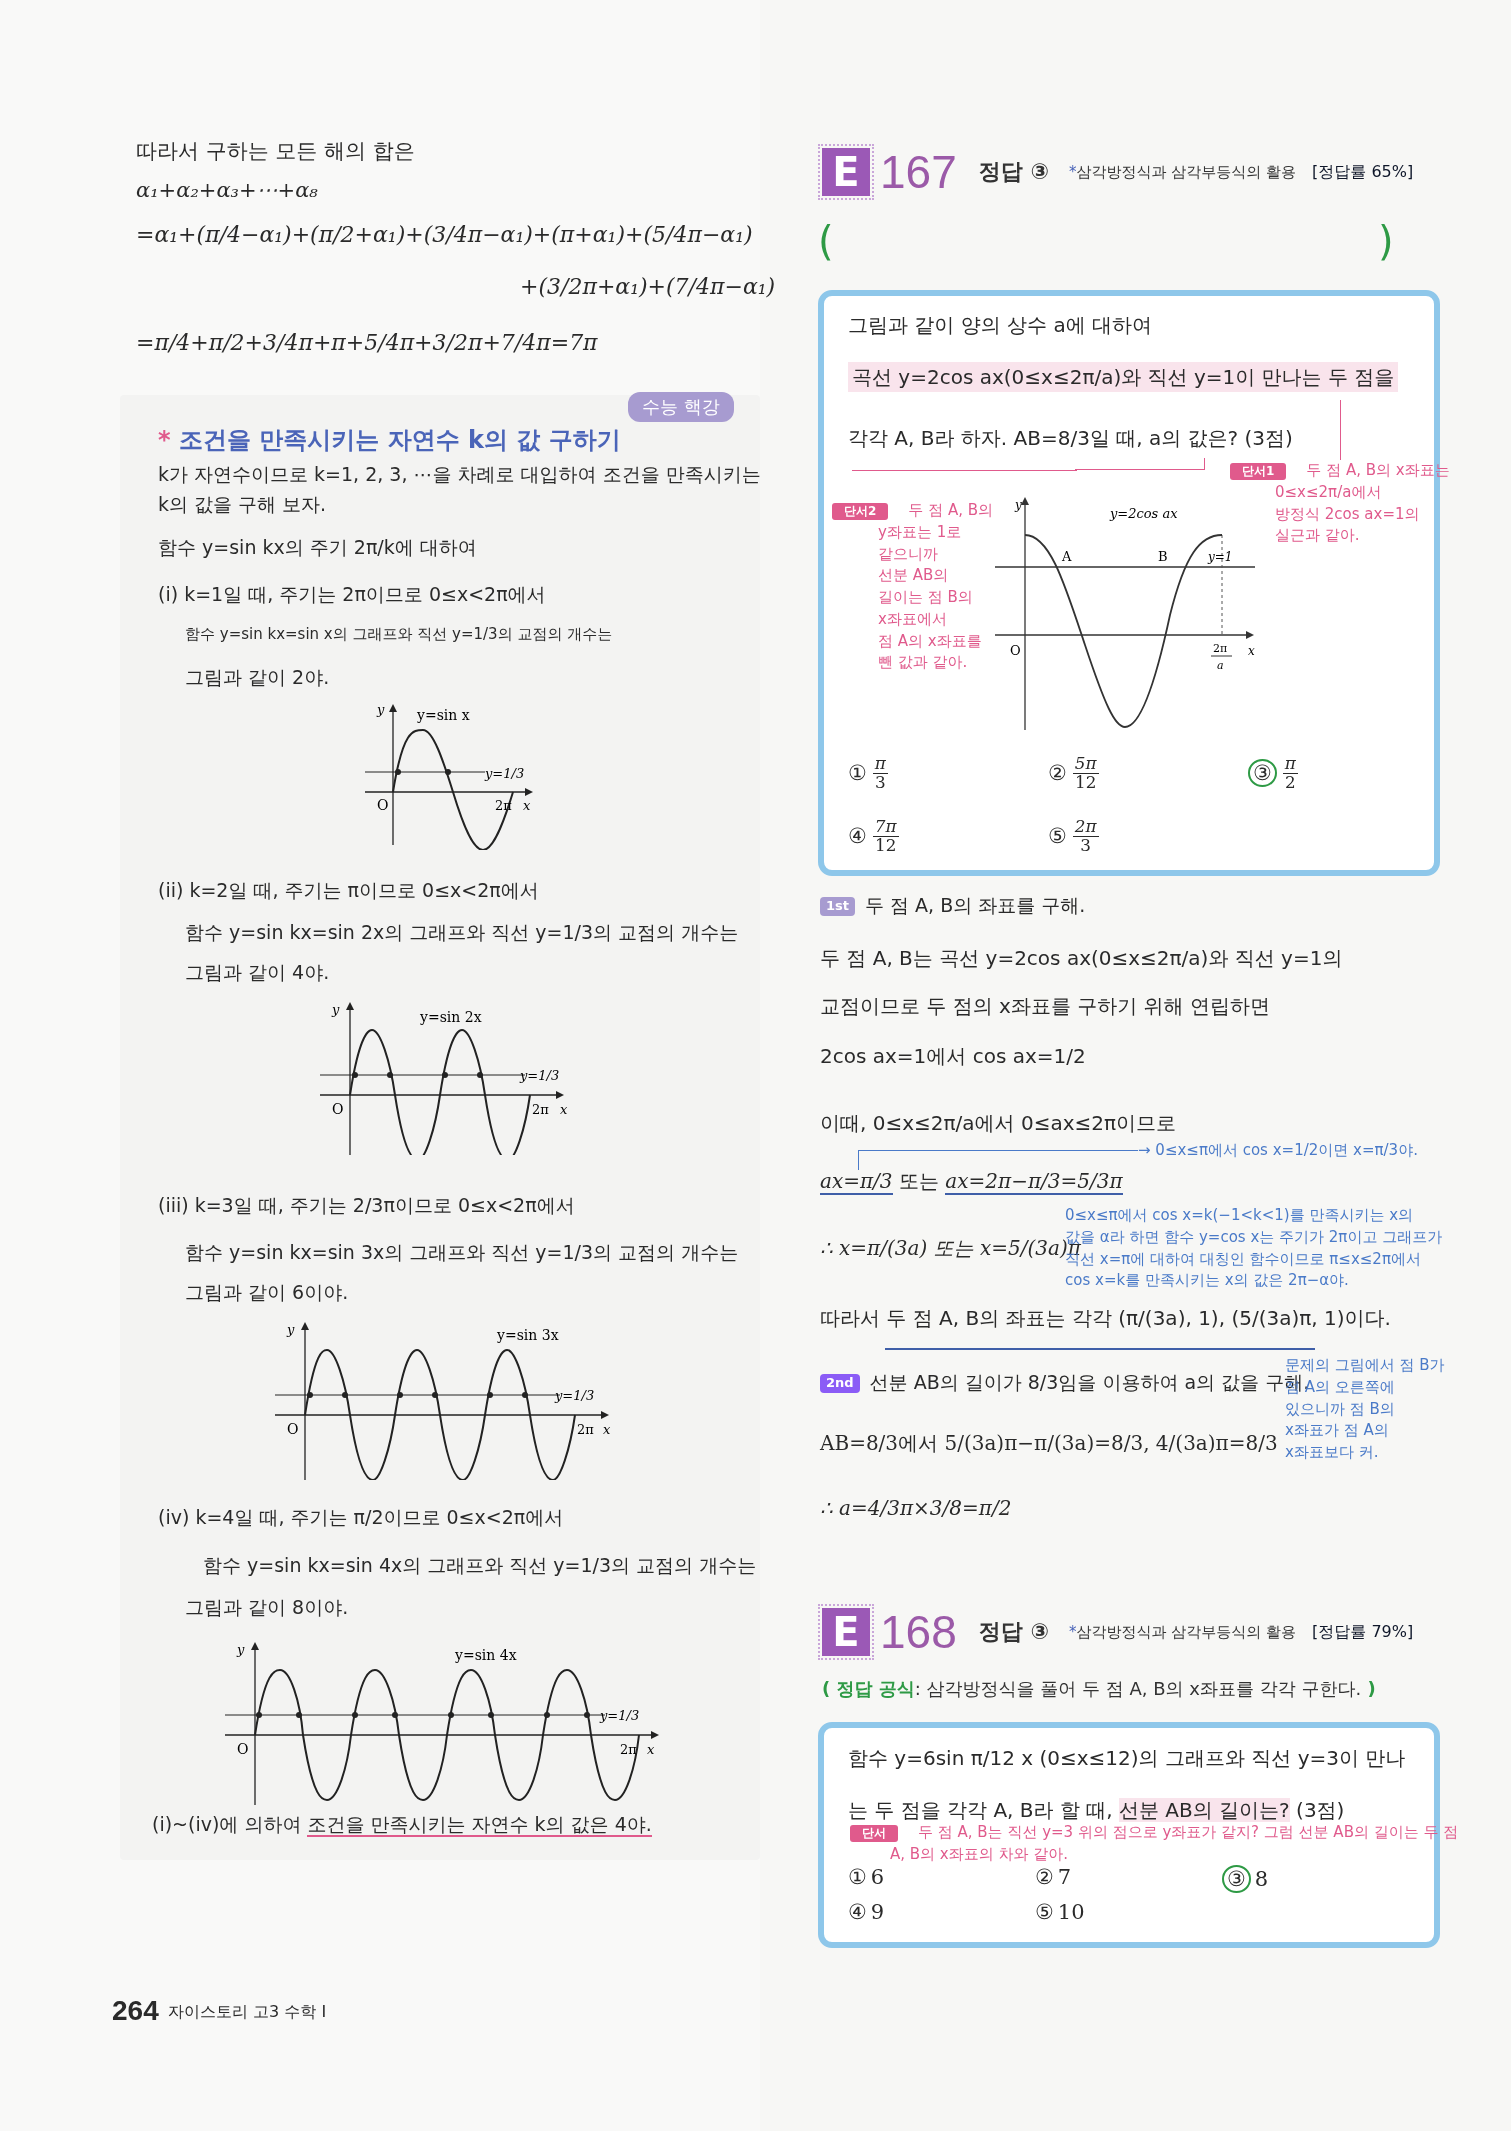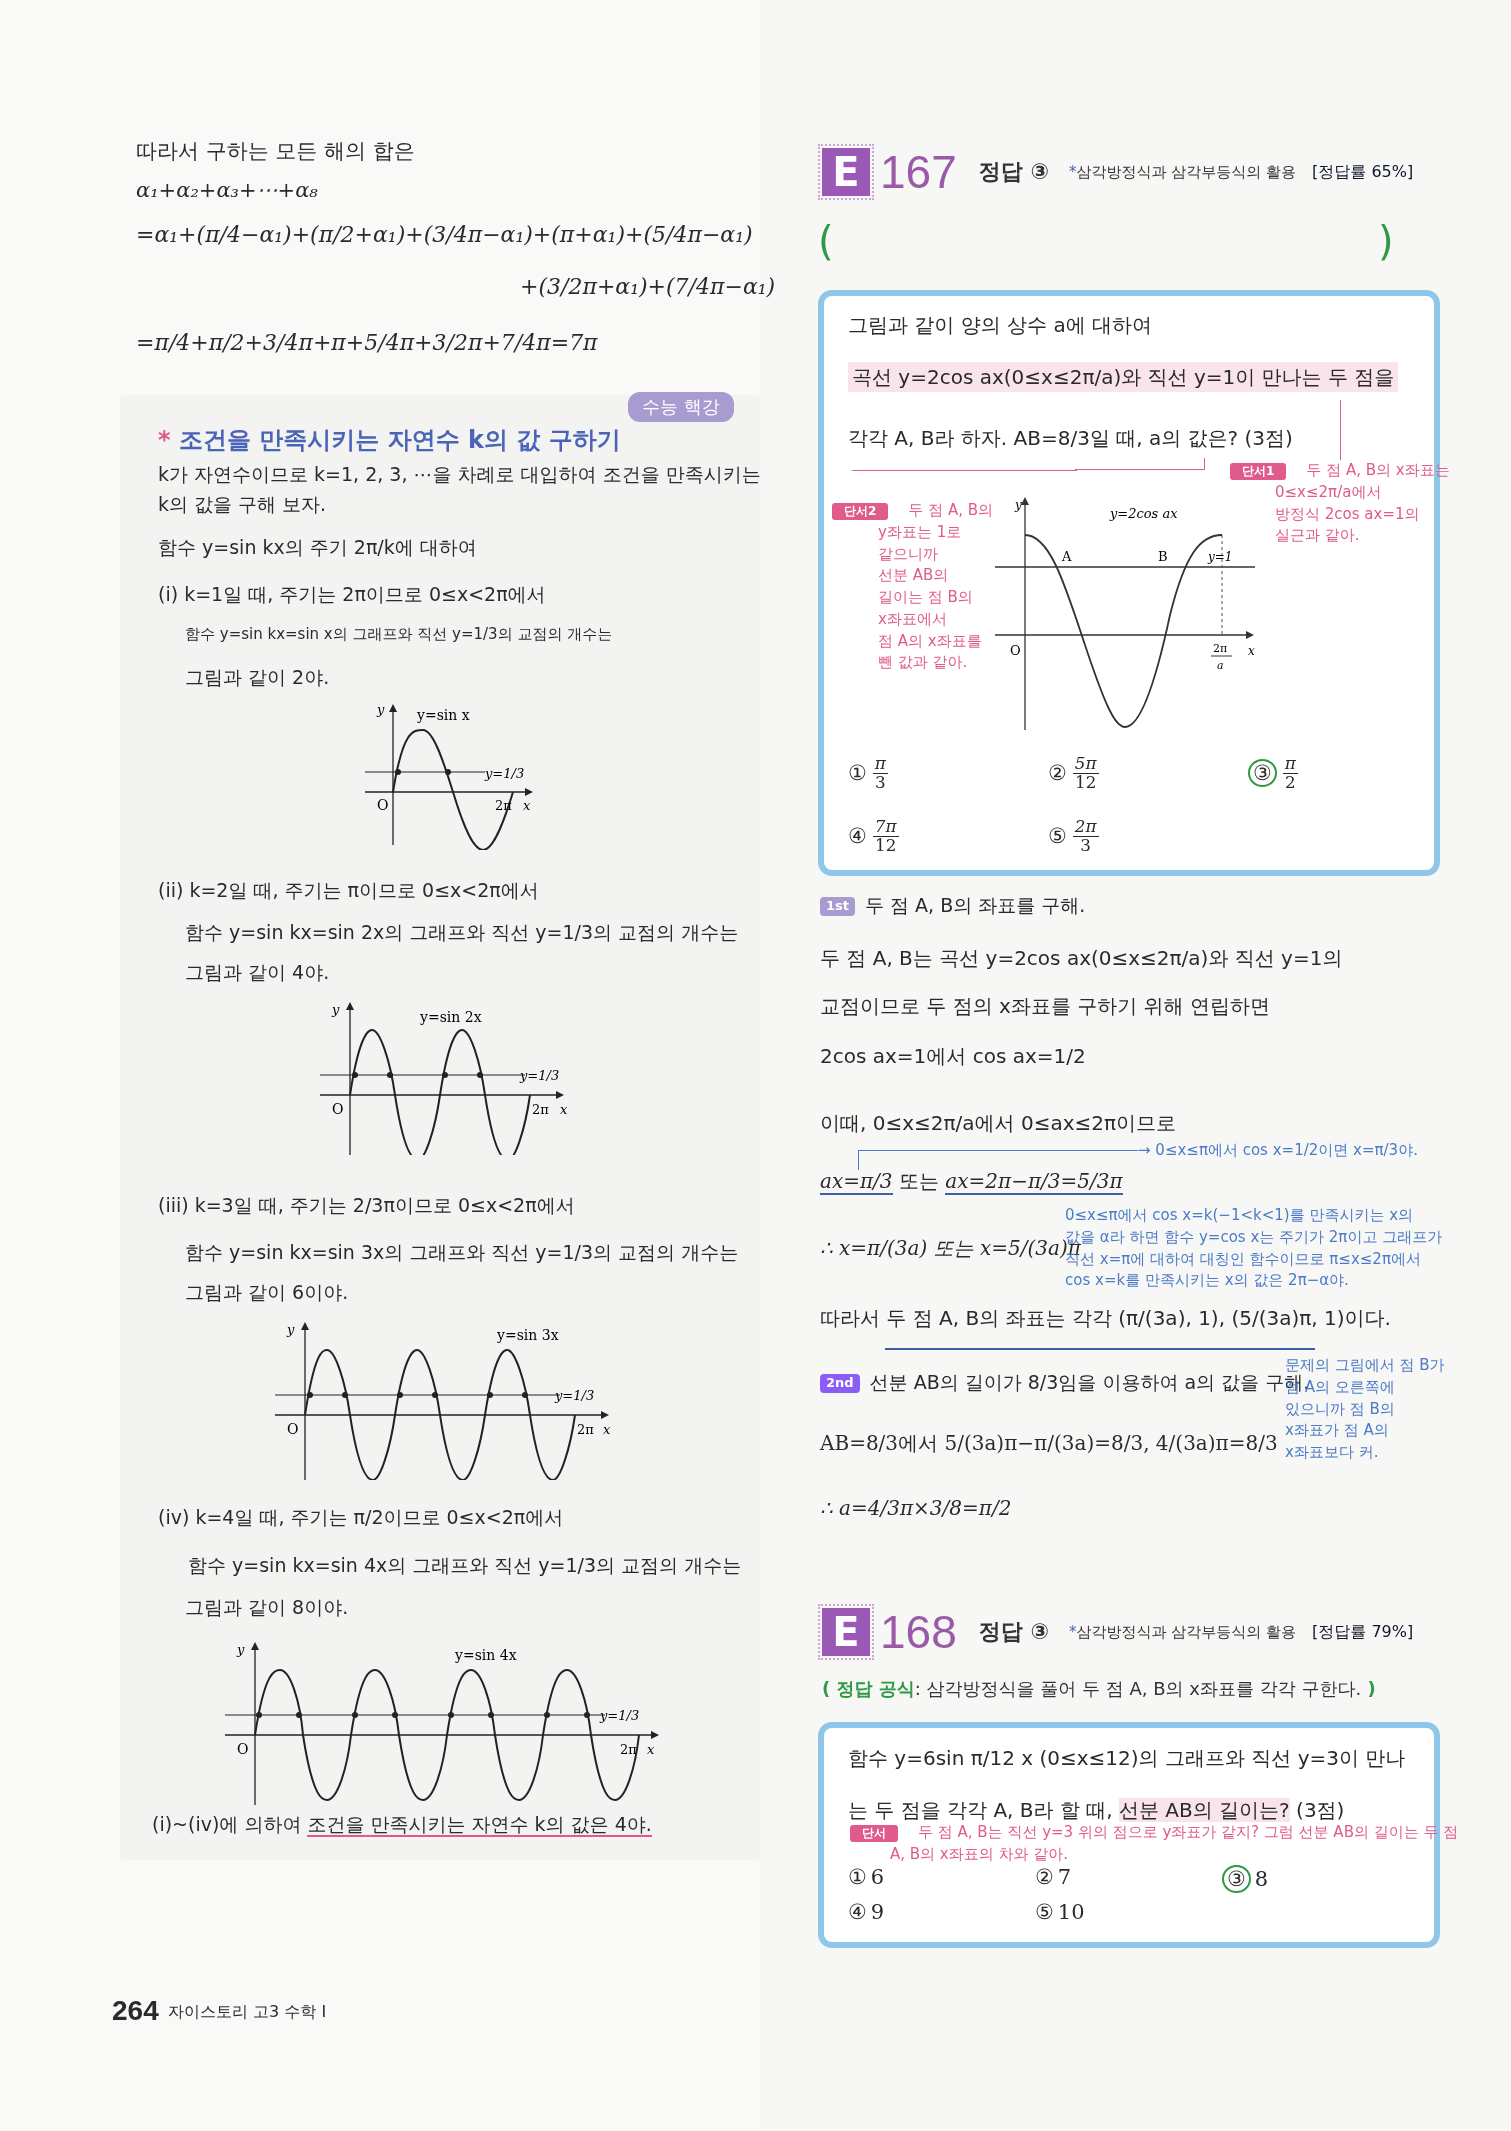--- a/index.html
+++ b/index.html
@@ -122,21 +122,21 @@
     <circle cx="260" cy="75" r="3" fill="#222"></circle>
   <text x="22" y="14" font-size="13" font-style="italic">y</text>
   <text x="232" y="20" font-size="14">y=sin 3x</text>
   <text x="290" y="80" font-size="13" font-style="italic">y=1/3</text>
   <text x="22" y="114" font-size="14">O</text>
   <text x="312" y="114" font-size="13">2π</text>
   <text x="338" y="114" font-size="13" font-style="italic">x</text>
 </svg>
 
 <div class="abs txt" style="left:158px;top:1505px;font-size:19px;">(iv) k=4일 때, 주기는 π/2이므로 0≤x&lt;2π에서</div>
-<div class="abs txt" style="left:188px;top:1553px;font-size:19px;">함수 y=sin kx=sin 4x의 그래프와 직선 y=1/3의 교점의 개수는</div>
+<div class="abs txt" style="left:203px;top:1553px;font-size:19px;">함수 y=sin kx=sin 4x의 그래프와 직선 y=1/3의 교점의 개수는</div>
 <div class="abs txt" style="left:185px;top:1595px;font-size:19px;">그림과 같이 8이야.</div>
 <svg class="abs" style="left:215px;top:1640px;" width="460" height="165">
   <line x1="10" y1="95" x2="440" y2="95" stroke="#222" stroke-width="1.3"></line>
   <polygon points="444,95 436,91 436,99" fill="#222"></polygon>
   <line x1="40" y1="165" x2="40" y2="6" stroke="#222" stroke-width="1.3"></line>
   <polygon points="40,2 36,10 44,10" fill="#222"></polygon>
   <line x1="10" y1="75" x2="390" y2="75" stroke="#222" stroke-width="1"></line>
   <path d="M40,95 C50,30 60,30 65,30 C75,30 85,60 88,95 C98,160 108,160 112,160 C122,160 132,130 136,95 C146,30 156,30 160,30 C170,30 180,60 184,95 C194,160 204,160 208,160 C218,160 228,130 232,95 C242,30 252,30 256,30 C266,30 276,60 280,95 C290,160 300,160 304,160 C314,160 324,130 328,95 C338,30 348,30 352,30 C362,30 372,60 376,95 C386,160 396,160 400,160 C410,160 420,130 424,95" fill="none" stroke="#222" stroke-width="2"></path>
   <circle cx="44" cy="75" r="3" fill="#222"></circle>
     <circle cx="84" cy="75" r="3" fill="#222"></circle>

